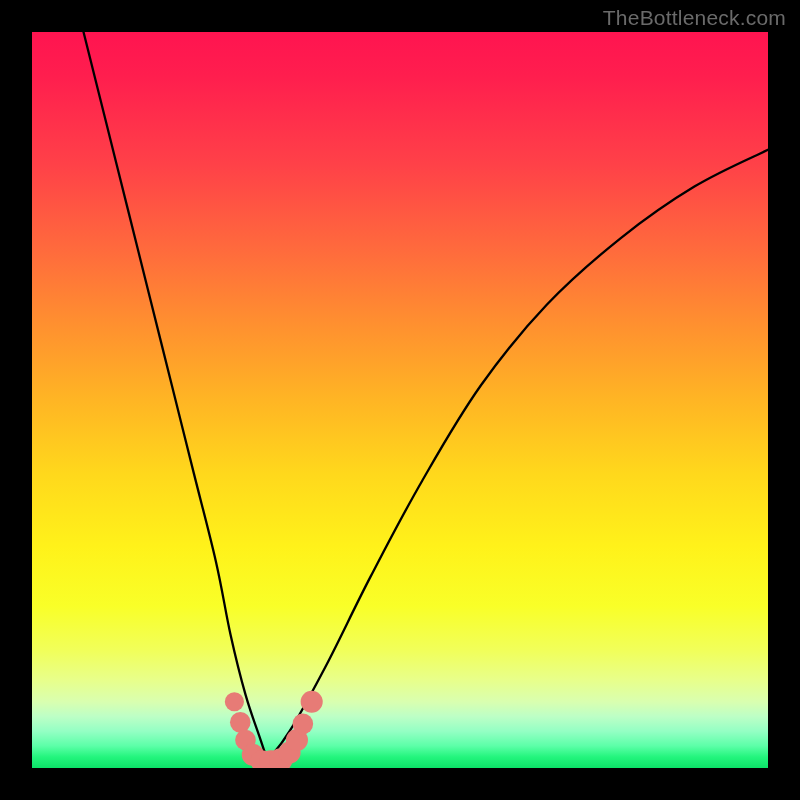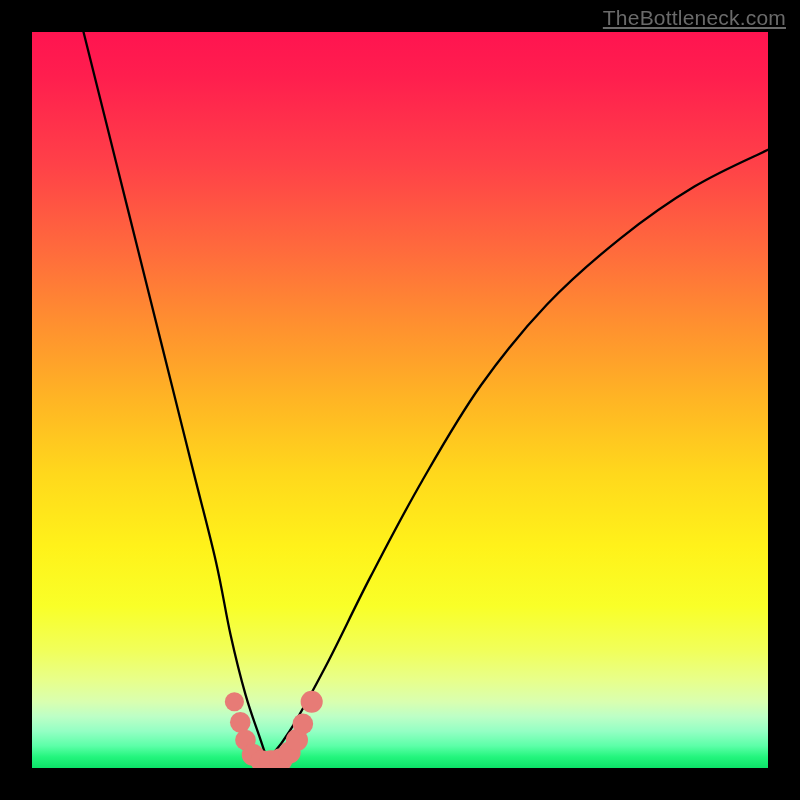--- a/index.html
+++ b/index.html
@@ -56,21 +56,20 @@
   }
   .watermark {
     position: absolute;
     top: 6px;
     right: 14px;
     color: #6a6a6a;
     font-size: 21px;
     font-weight: 500;
     letter-spacing: 0.2px;
     user-select: none;
-    text-decoration: underline;
   }
   svg.curves {
     position: absolute;
     left: 0;
     top: 0;
     width: 736px;
     height: 736px;
   }
 </style>
 </head>

